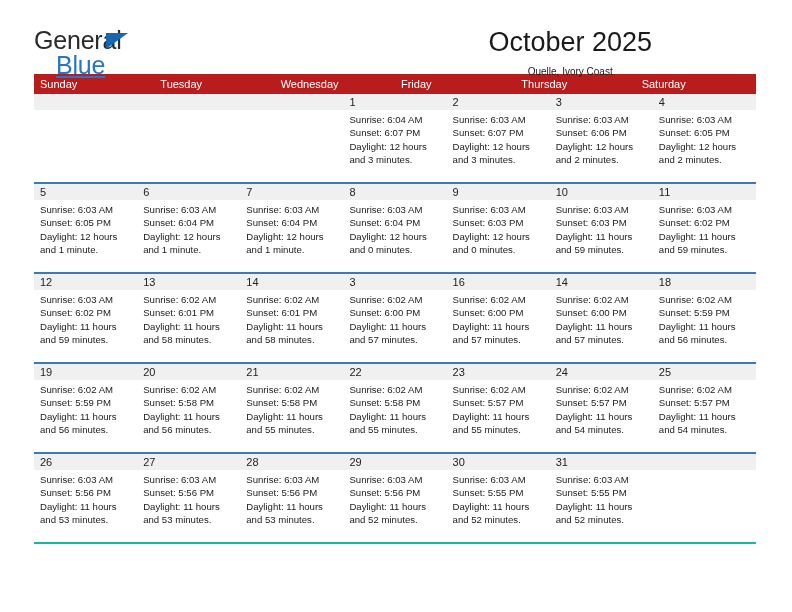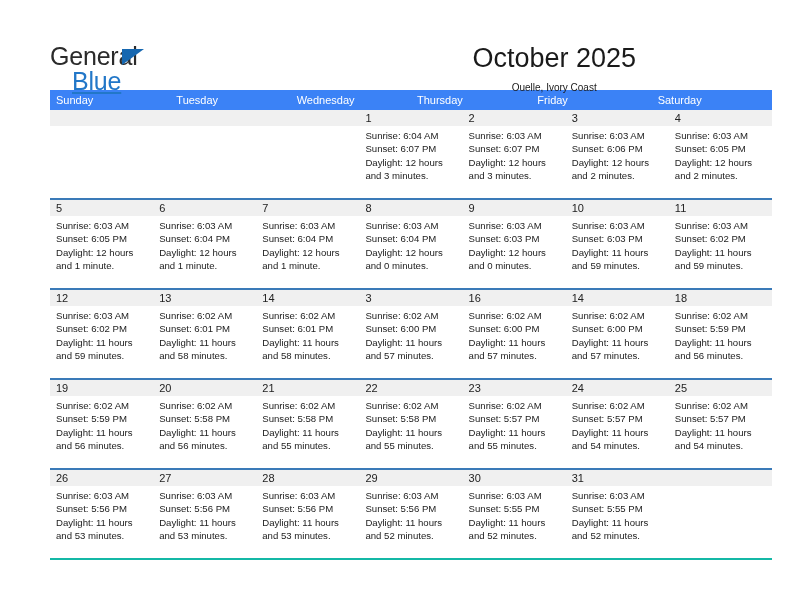--- a/index.html
+++ b/index.html
@@ -9,21 +9,21 @@
   }
   body {
     width: 792px; height: 612px;
     font-family: "Liberation Sans", sans-serif;
     color: #222222;
     overflow: hidden;
   }
   .page {
     position: relative;
     width: 688px; height: 612px;
-    padding: 16px;
+    padding: 0;
   }
 
   
   .top {
     position: relative;
     height: 74px;
     margin: 0 36px 0 34px;
   }
   .logo {
     position: absolute;
@@ -81,21 +81,21 @@
     white-space: nowrap;
   }
 
   
   .cal {
     margin: 0 36px 0 34px;
     width: 722px;
   }
   .dow-row {
     display: flex;
-    background: #3b82f6;
+    background: #b91c1c;
     height: 20px;
   }
   .dow {
     flex: 1 1 0;
     min-width: 0;
     color: #ffffff;
     font-size: 11px;
     line-height: 20px;
     padding-left: 6px;
     white-space: nowrap;
@@ -155,22 +155,22 @@
     </div>
 
   </div>
 
   <div class="cal">
 
     <div class="dow-row">
       <div class="dow">Sunday</div>
       <div class="dow">Tuesday</div>
       <div class="dow">Wednesday</div>
+      <div class="dow">Friday</div>
       <div class="dow">Thursday</div>
-      <div class="dow">Friday</div>
       <div class="dow">Saturday</div>
     </div>
 
     <div id="weeks-host">
         <div class="week">
           <div class="cell empty">
             <span class="datenum"></span>
             <div class="lines">
               <div></div>
               <div></div>

